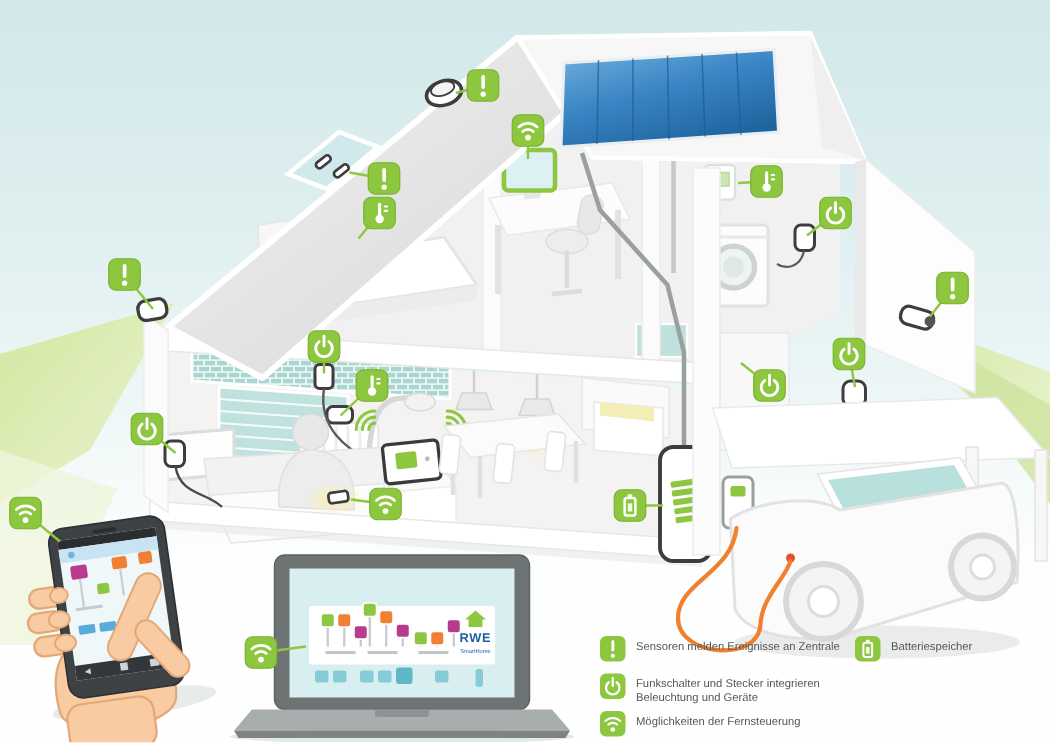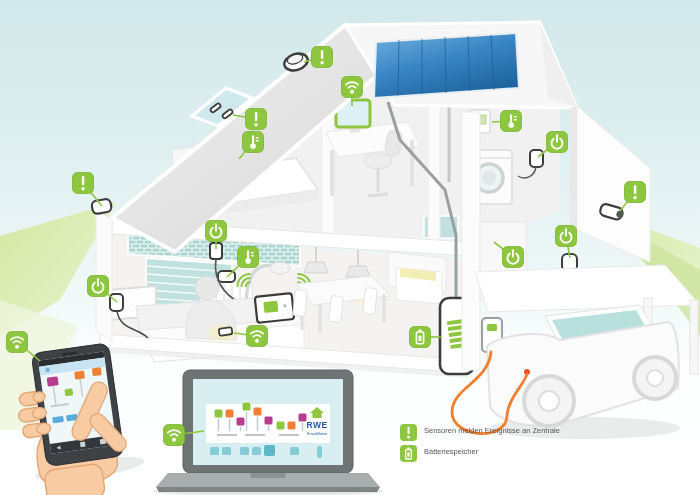--- a/index.html
+++ b/index.html
@@ -482,19 +482,35 @@
         <span class="lic">
           <svg viewBox="0 0 24 24">
             <use href="#i-alert"></use>
           </svg>
         </span>
         <div class="ltxt">Sensoren melden Ereignisse an Zentrale</div>
       </div>
       <div class="lrow">
         <span class="lic">
           <svg viewBox="0 0 24 24">
+            <use href="#i-power"></use>
+          </svg>
+        </span>
+        <div class="ltxt">Funkschalter und Stecker integrieren Beleuchtung und Geräte</div>
+      </div>
+      <div class="lrow">
+        <span class="lic">
+          <svg viewBox="0 0 24 24">
+            <use href="#i-wifi"></use>
+          </svg>
+        </span>
+        <div class="ltxt">Möglichkeiten der Fernsteuerung</div>
+      </div>
+      <div class="lrow">
+        <span class="lic">
+          <svg viewBox="0 0 24 24">
             <use href="#i-battery"></use>
           </svg>
         </span>
         <div class="ltxt">Batteriespeicher</div>
       </div>
     </div>
 </div>
 
 </body></html>

